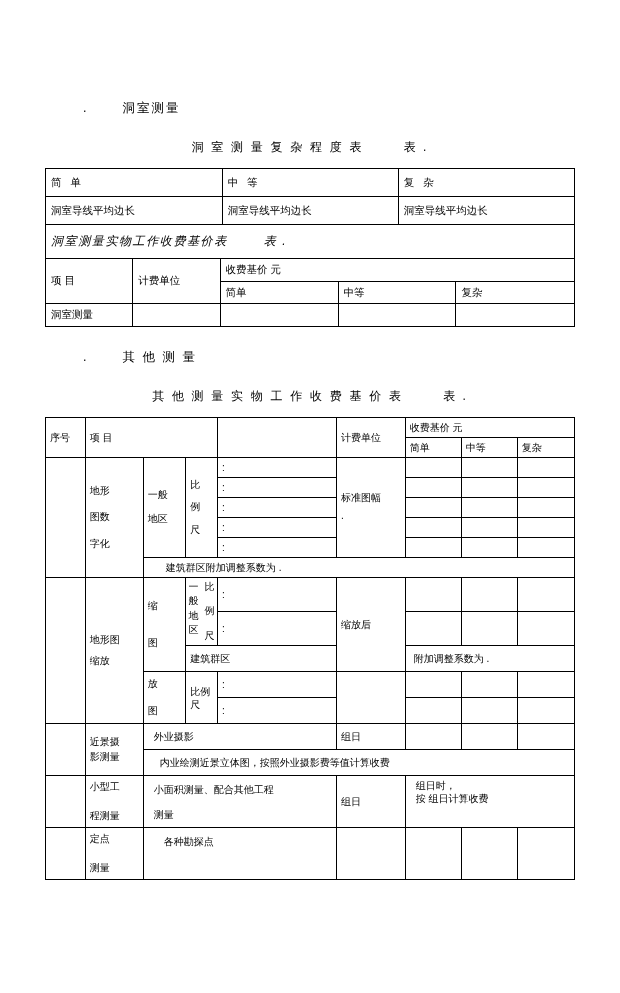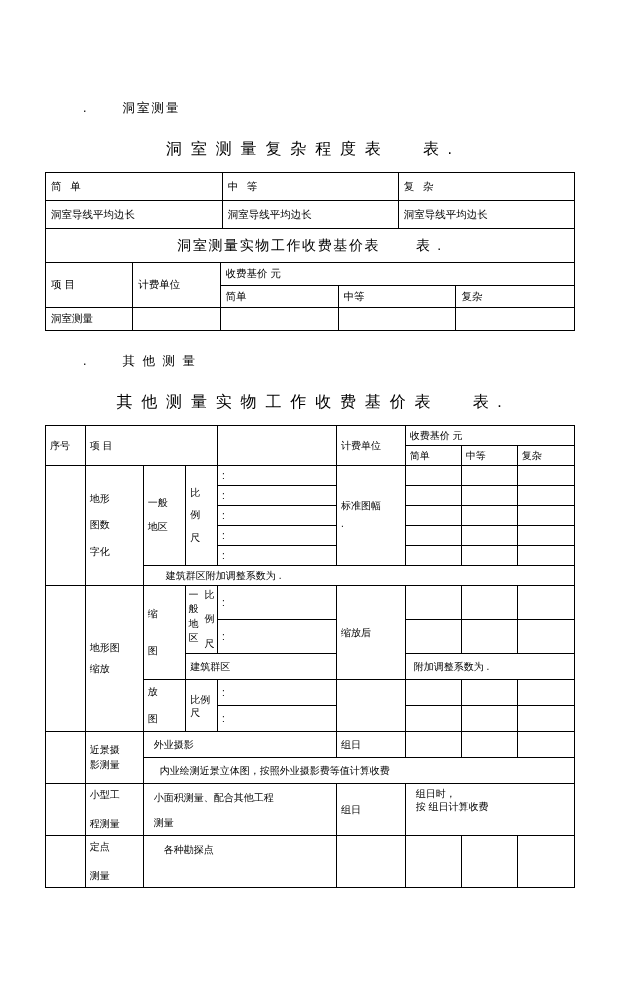--- a/index.html
+++ b/index.html
@@ -26,21 +26,21 @@
     font-size: 12.5px;
     letter-spacing: 2px;
     margin: 0 0 22px 0;
     padding-left: 38px;
   }
   .sec-heading .dot {
     padding-right: 36px;
     letter-spacing: 0;
   }
   .tbl-title {
-    font-size: 16px;
+    font-size: 12px;
     letter-spacing: 2.2px;
     text-align: center;
     margin: 0 0 12px 0;
   }
   .tbl-title .tail {
     padding-left: 40px;
     letter-spacing: 2px;
   }
   table {
     border-collapse: collapse;
@@ -57,27 +57,28 @@
     box-sizing: border-box;
   }
   .c { text-align: left; }
   .l { text-align: left; }
   .sp { letter-spacing: 3px; }
 
   
   .gap-22 { height: 22px; }
 
   
-  #t1 td { height: 28px; font-family: Liberation Serif, serif; }
+  #t1 td { height: 28px; }
   
   .inner-title {
-    text-align: center;
+    text-align: left;
     letter-spacing: 1.6px;
-    font-size: 14px;
+    font-size: 12px;
     height: 34px !important;
+    font-style: italic;
   }
   .inner-title .tail { padding-left: 36px; }
 
   #t3 td { font-size: 10px; padding: 3px 4px; }
   #t3 .tall { height: 26px; }
   .vtext {
     line-height: 1.45;
   }
   .colon { text-align: left; padding-left: 14px; }
 </style>

